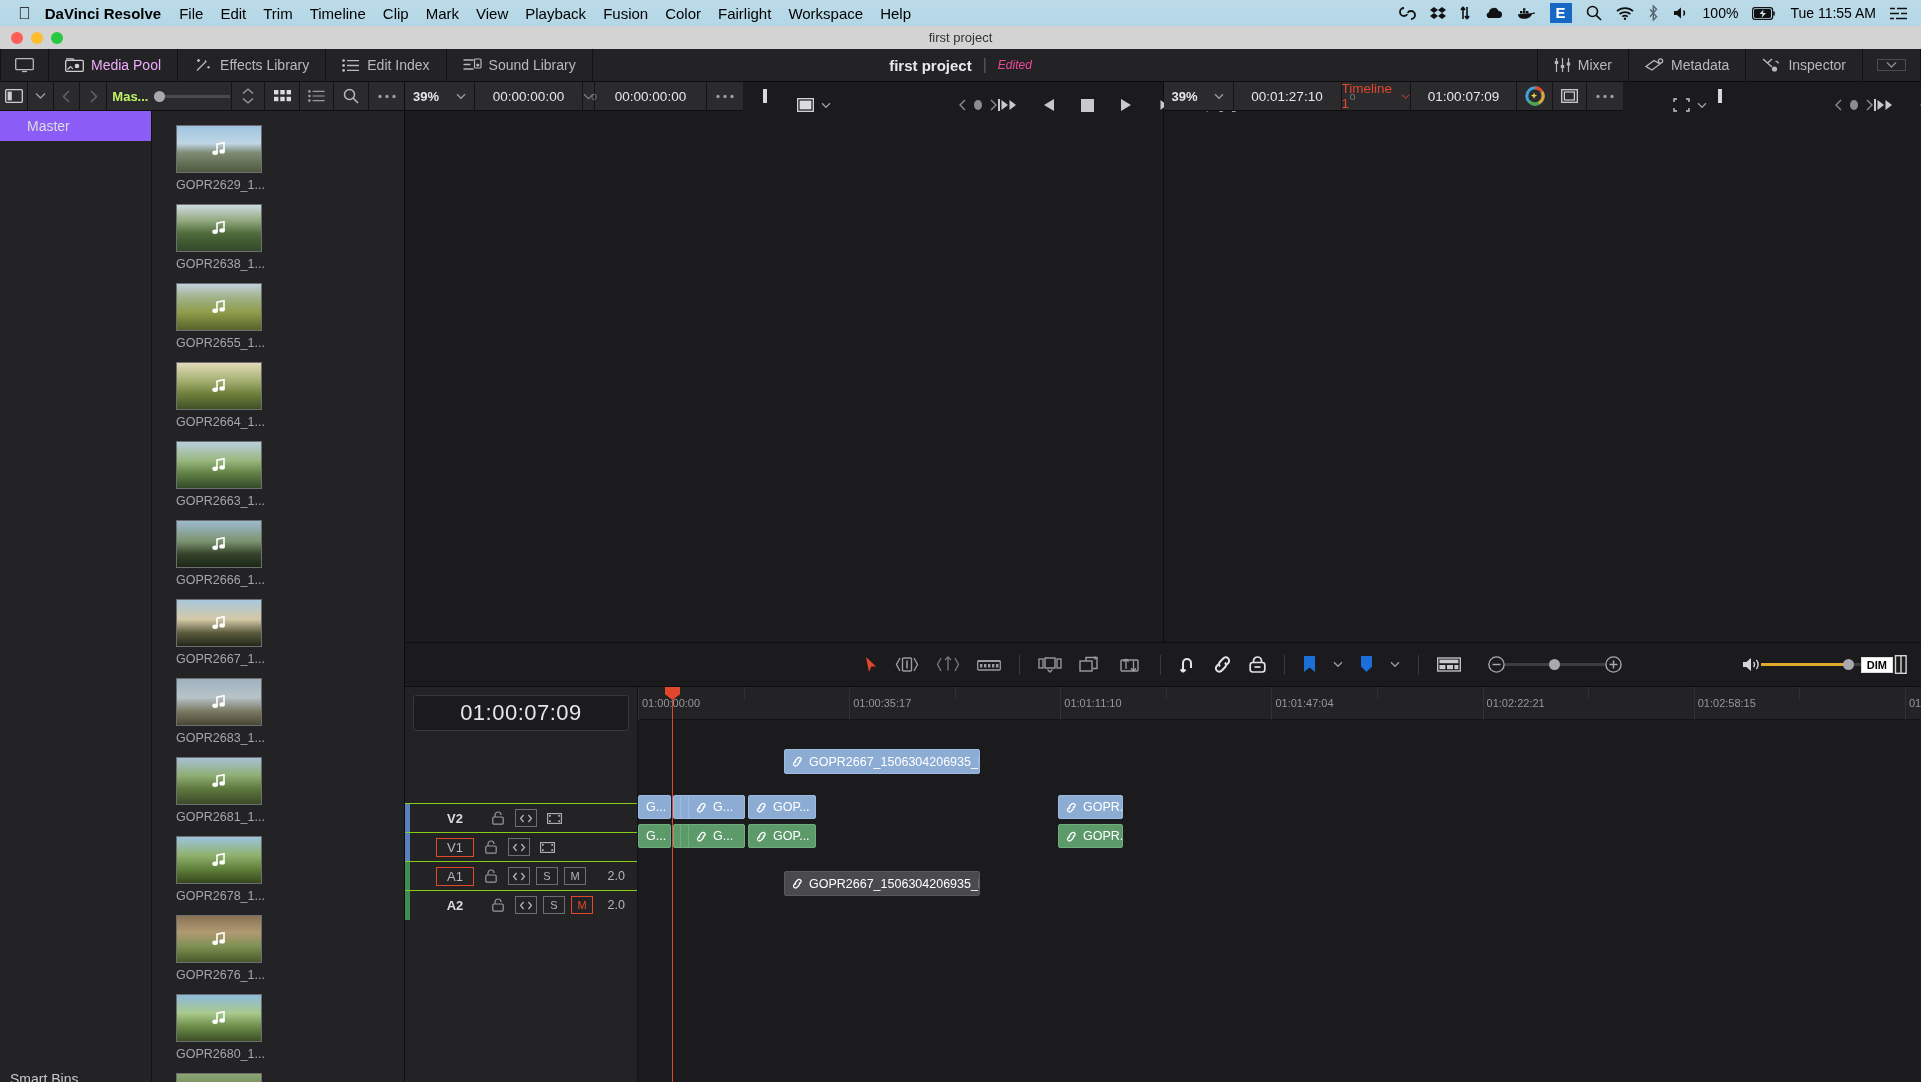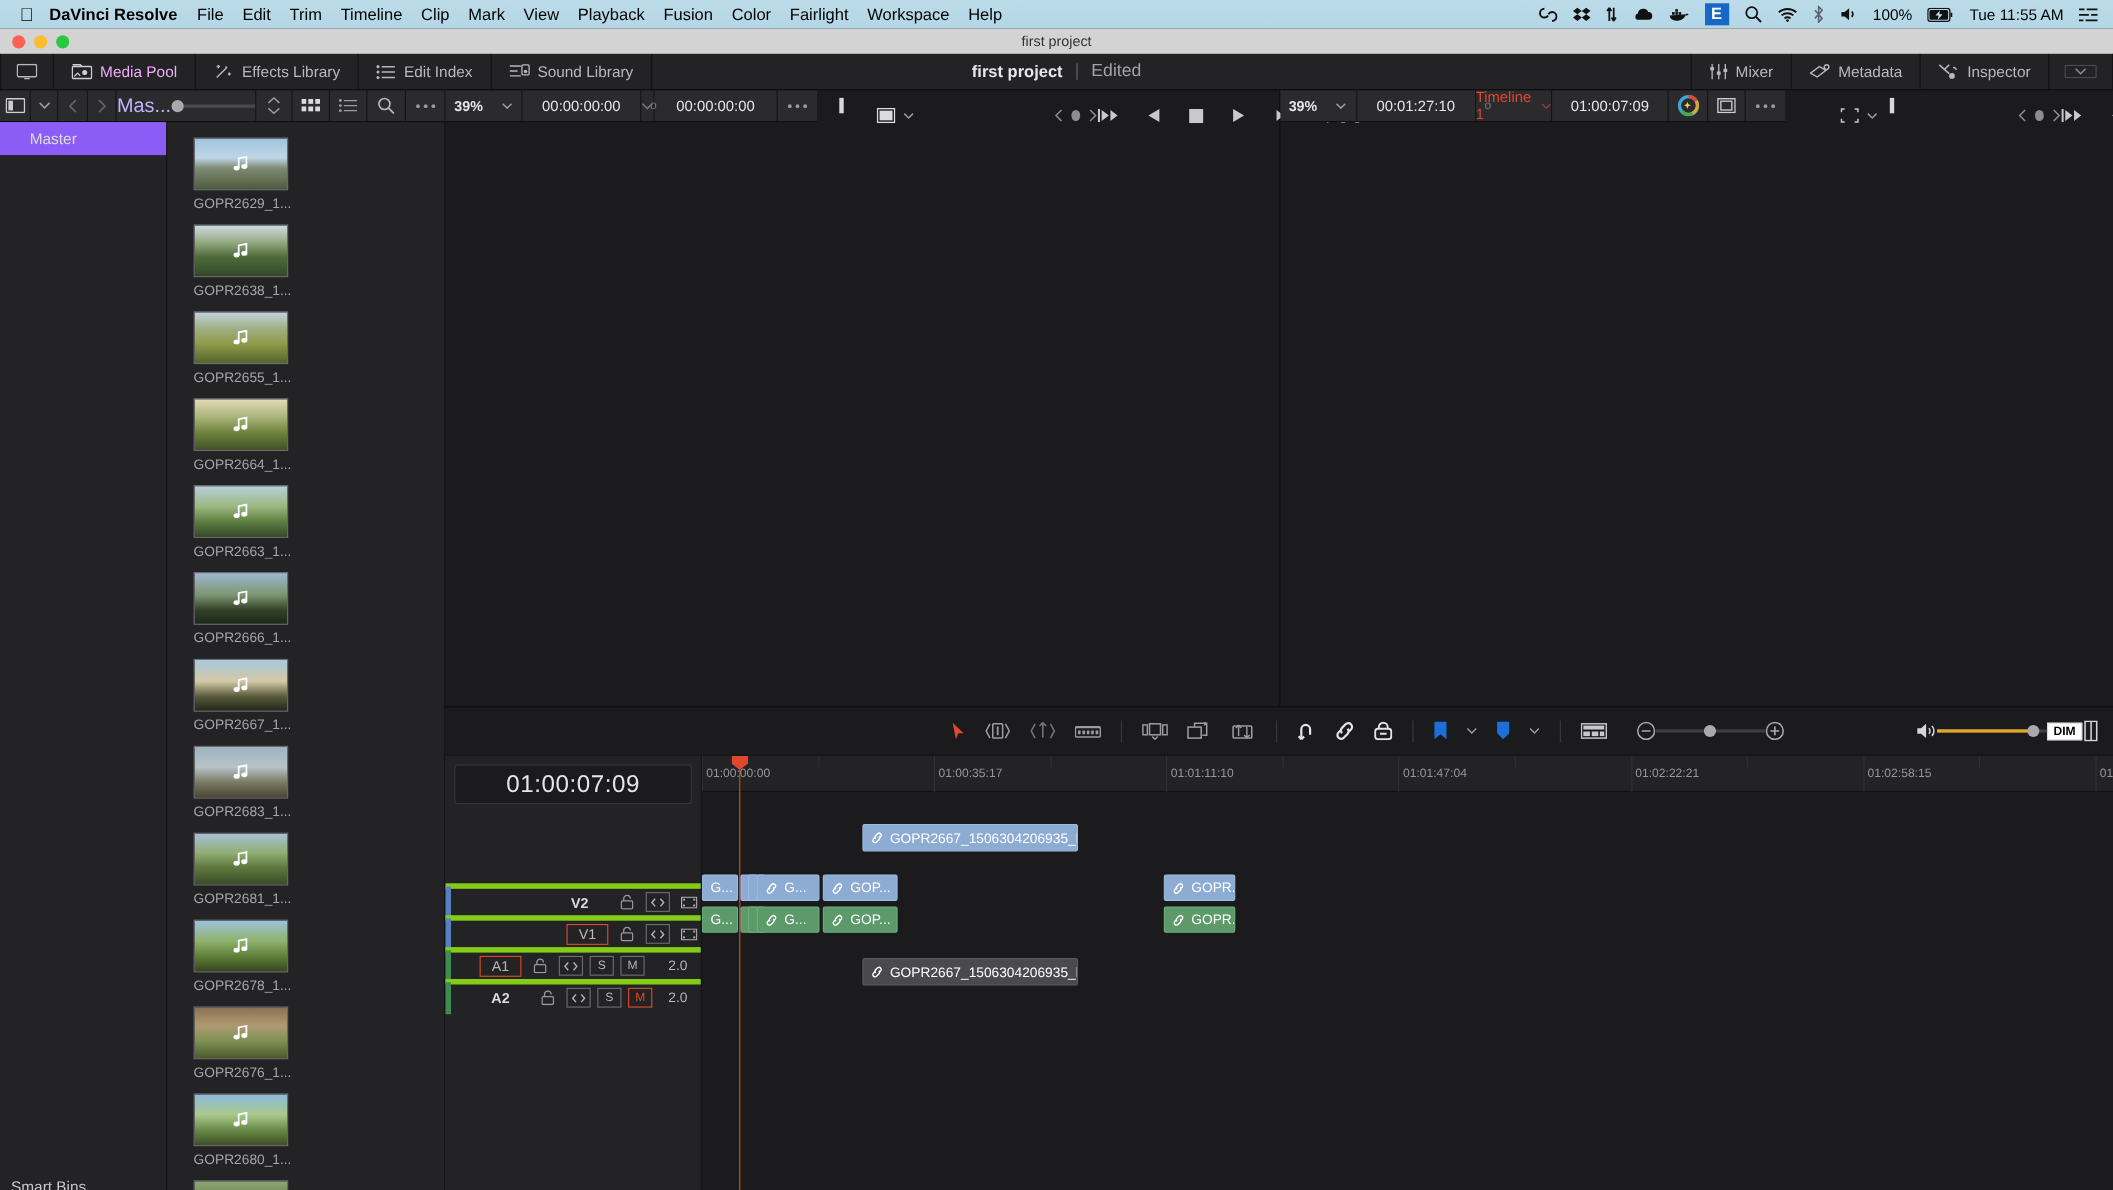--- a/index.html
+++ b/index.html
@@ -29,21 +29,21 @@
     border-bottom:1px solid #0d0d0f; position:relative; }
   .abgroup { display:flex; align-items:center; height:33px; }
   .abitem { display:flex; align-items:center; gap:7px; padding:0 16px; height:33px;
     color:#b9b9bc; font-size:14px; border-right:1px solid #121214; }
   .abitem:first-child { border-left:1px solid #121214; }
   .abitem.sq { padding:0 14px; }
   .ab-center { position:absolute; left:0; right:0; display:flex; justify-content:center;
     align-items:center; gap:11px; pointer-events:none; }
   .ab-center .proj { color:#e8e8ea; font-weight:bold; font-size:15px; }
   .ab-center .sep { color:#5a5a5e; }
-  .ab-center .edited { color:#a3a3a3; font-size:16px; }
+  .ab-center .edited { color:#ec4899; font-size:12px;font-style:italic; }
   .ab-right { margin-left:auto; display:flex; align-items:center; height:33px; }
 
   
   .main { display:flex; height:1021px; }
 
   
   .mediapool { width:405px; background:#232326; display:flex; flex-direction:column;
     border-right:1px solid #0d0d0f; }
   .mp-toolbar { height:29px; background:#2b2b2e; display:flex; align-items:center;
     border-bottom:1px solid #0e0e10; }
@@ -107,22 +107,22 @@
     padding:1px 5px; font-weight:bold; }
 
   .timeline { flex:1; display:flex; background:#232326; border-top:1px solid #0e0e10;
     min-height:0; }
   .tl-headers { width:233px; background:#232326; border-right:1px solid #121214;
     display:flex; flex-direction:column; }
   .tl-tc { margin:8px 8px 0 8px; height:36px; background:#1b1b1d; border:1px solid #38383c;
     border-radius:3px; display:flex; align-items:center; justify-content:center;
     color:#e6e6e8; font-size:22px; letter-spacing:0.5px; }
   .tl-headspacer { height:72px; }
-  .trackhead { display:flex; align-items:center; height:29px; border-top:5px solid #84cc16;
-    position:relative;justify-content:flex-end; }
+  .trackhead { display:flex; align-items:center; height:29px; border-top:1px solid #84cc16;
+    position:relative; }
   .trackhead .colorbar { width:5px; height:29px; position:absolute; left:0; }
   .trackhead .tname { width:52px; text-align:center; color:#dcdcde; font-size:13px;
     font-weight:bold; margin-left:24px; }
   .trackhead .tname.box { border:1px solid #e04a28; color:#b8b8ba; padding:1px 0;
     width:38px; margin-left:31px; font-weight:normal; }
   .tbtn { width:22px; height:18px; display:flex; align-items:center; justify-content:center;
     color:#9a9a9d; font-size:11px; margin-left:6px; }
   .tbtn.boxed { border:1px solid #6e6e72; }
   .tbtn.boxed.red { border-color:#e04a28; color:#e04a28; }
   .tgain { margin-left:auto; margin-right:12px; color:#b6b6b8; font-size:12.5px; }
@@ -366,21 +366,21 @@
       <div class="mp-tb-cell" style="width:32px">
         <svg width="9" height="13" viewBox="0 0 9 13">
             <path d="M7 1L1.5 6.5 7 12" stroke="#636367" stroke-width="1.5" fill="none"></path>
           </svg>
       </div>
       <div class="mp-tb-cell" style="width:32px;border-right:1px solid #141416">
         <svg width="9" height="13" viewBox="0 0 9 13">
             <path d="M2 1l5.5 5.5L2 12" stroke="#636367" stroke-width="1.5" fill="none"></path>
           </svg>
       </div>
-      <div class="mp-tb-cell" style="width:56px;color:#c4b5fd;font-size:18px;font-weight:normal;border-right:none">Mas...</div>
+      <div class="mp-tb-cell" style="width:56px;color:#bef264;font-size:13px;font-weight:bold;border-right:none">Mas...</div>
       <div class="mp-tb-cell" style="width:94px;border-right:1px solid #141416">
         <div style="position:relative;width:76px;height:3px;background:#4a4a4e;">
           <div style="position:absolute;left:0;top:-4px;width:11px;height:11px;border-radius:50%;background:#a9a9ad;"></div>
         </div>
       </div>
       <div class="mp-tb-cell" style="width:40px">
         <svg width="12" height="16" viewBox="0 0 12 16">
             <path d="M1 5.5L6 1l5 4.5M1 10.5L6 15l5-4.5" stroke="#9c9c9f" stroke-width="1.3" fill="none"></path>
           </svg>
       </div>

